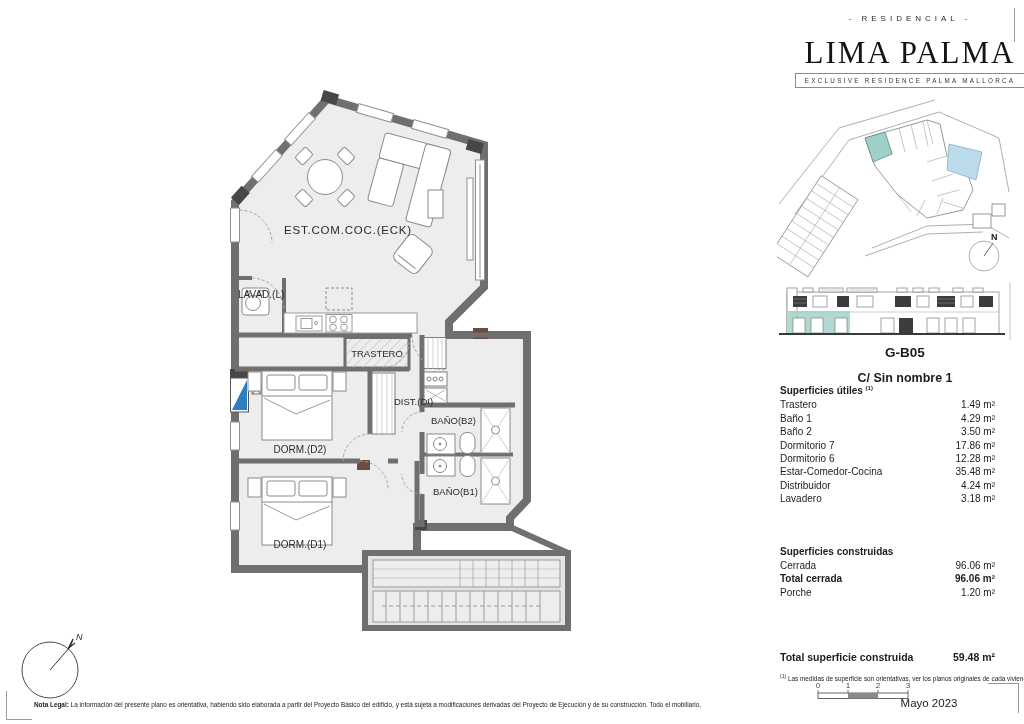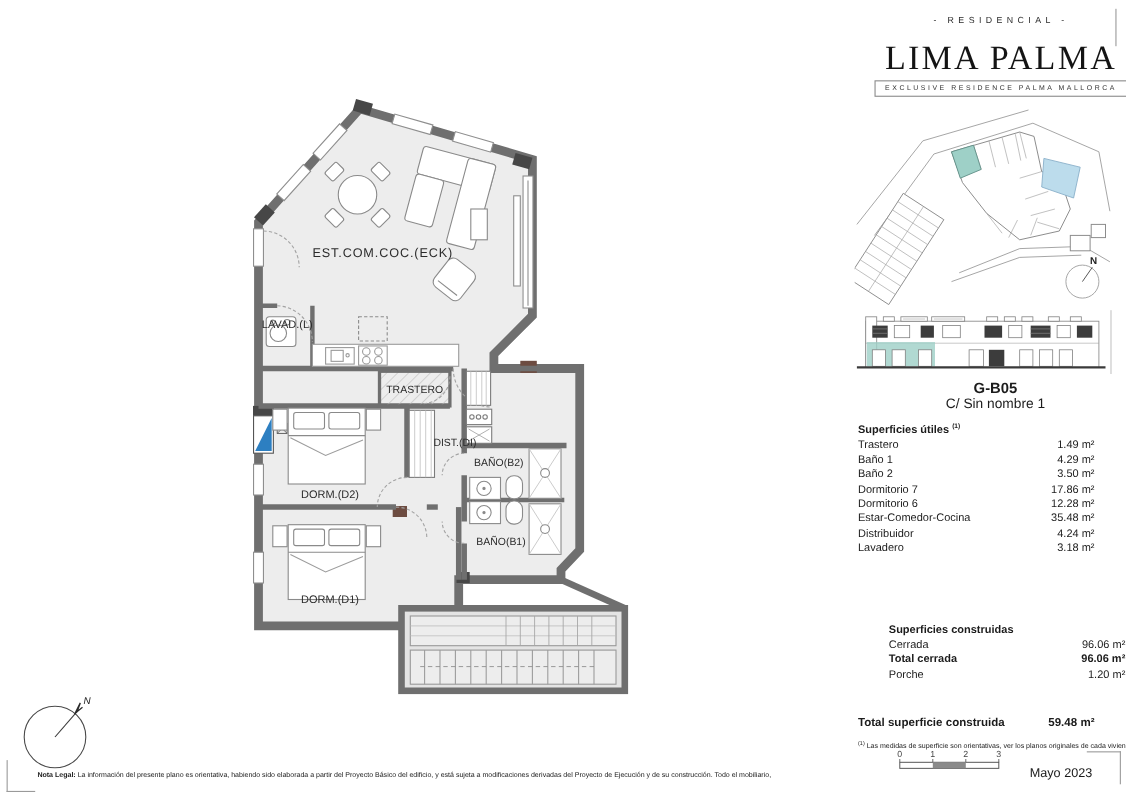--- a/index.html
+++ b/index.html
@@ -23,32 +23,32 @@
   
   .right-panel{position:absolute;left:775px;top:0;width:245px;height:724px;}
   .logo{position:absolute;top:14px;left:16px;width:238px;text-align:center;}
   .logo-res{font-size:8px;letter-spacing:4px;color:#2a2a2a;}
   .logo-name{font-family:"Liberation Serif",serif;font-size:31px;letter-spacing:2px;color:#141414;margin-top:13px;line-height:33px;}
   .logo-tagline{display:inline-block;border:1px solid #8a8a8a;font-size:6.3px;letter-spacing:2.3px;padding:3px 9px;margin-top:3px;color:#333;}
   #site-wrap{position:absolute;top:96px;left:2px;}
   #elev-wrap{position:absolute;top:280px;left:2px;}
   .unit-title{position:absolute;top:345px;left:11px;width:238px;text-align:center;}
   .unit-code{font-weight:bold;font-size:13.5px;}
-  .unit-address{font-weight:normal;font-size:12.5px;margin-top:0;}
+  .unit-address{font-weight:bold;font-size:12.5px;margin-top:11px;}
   .t-utiles{position:absolute;top:381px;left:5px;width:215px;}
-  .t-constr{position:absolute;top:566px;left:5px;width:215px;margin-left:28px;}
+  .t-constr{position:absolute;top:545px;left:5px;width:215px;}
   .t-title{font-weight:bold;font-size:10px;line-height:14px;}
   .t-title sup{font-size:6px;}
   .t-row{display:flex;justify-content:space-between;font-size:10px;line-height:13.4px;}
   .t-row.bold{font-weight:bold;align-items:center;}
   .total-row{position:absolute;top:651px;left:5px;width:215px;display:flex;justify-content:space-between;font-weight:bold;font-size:10.5px;}
   .footnote{position:absolute;top:673px;left:5px;font-size:6.4px;color:#222;white-space:nowrap;}
   .footnote sup{font-size:5px;}
   #scalebar-wrap{position:absolute;top:680px;left:38px;}
-  .date{position:absolute;top:697px;left:118px;width:100px;text-align:right;font-size:11.5px;color:#1a1a1a;}
+  .date{position:absolute;top:697px;left:104px;width:100px;text-align:center;font-size:11.5px;color:#1a1a1a;}
 </style>
 </head>
 <body>
 
 <div class="page">
 
   <div id="plan-wrap">
     <svg width="380" height="575" viewBox="0 0 380 575">
       <defs>
         <pattern id="hatch" width="7" height="7" patternUnits="userSpaceOnUse" patternTransform="rotate(45)">

